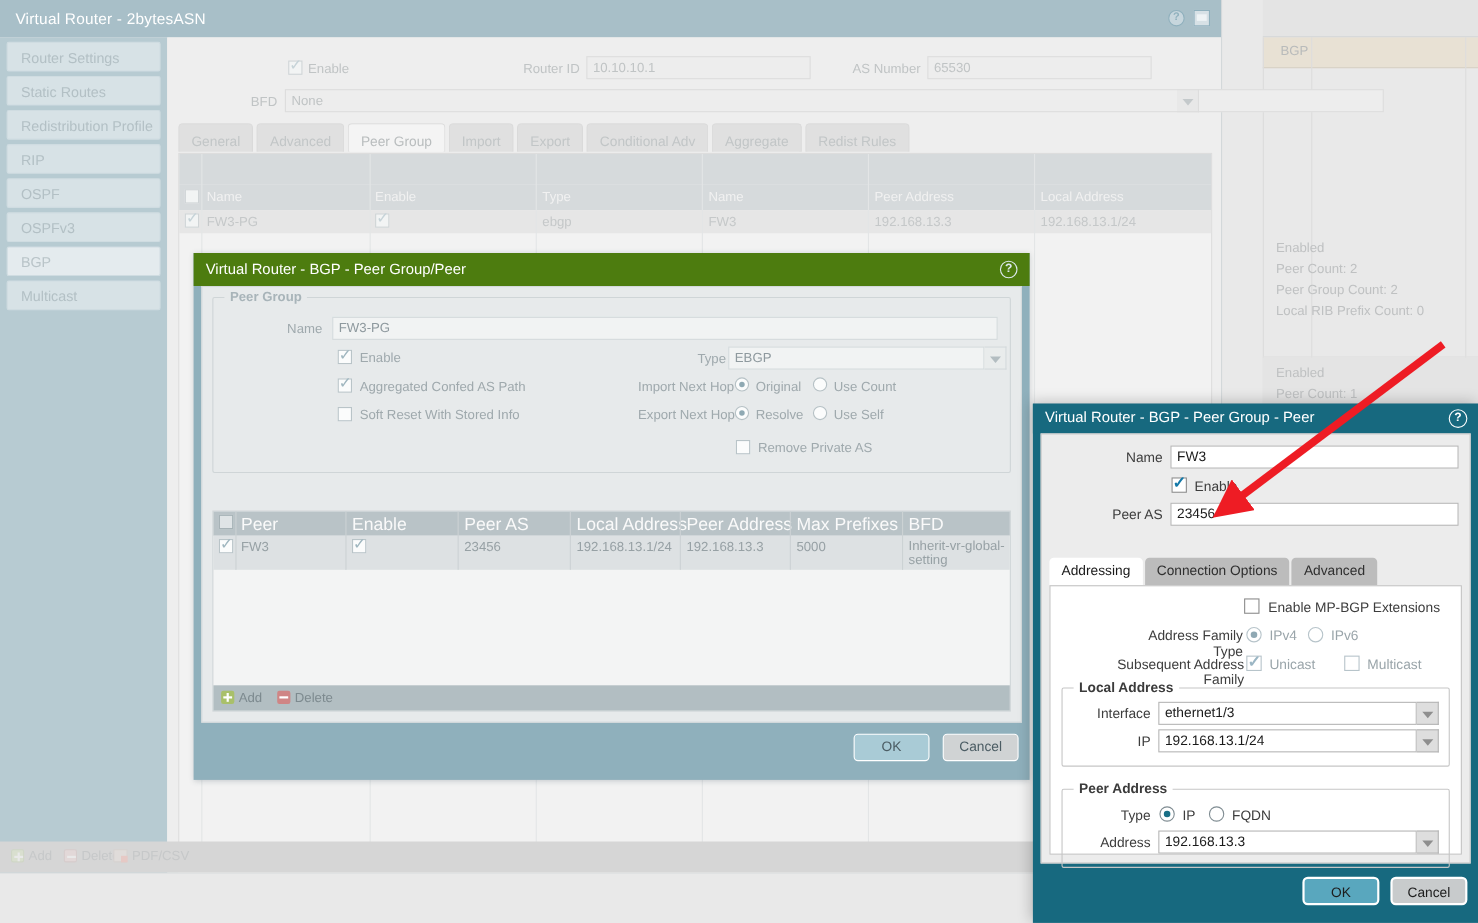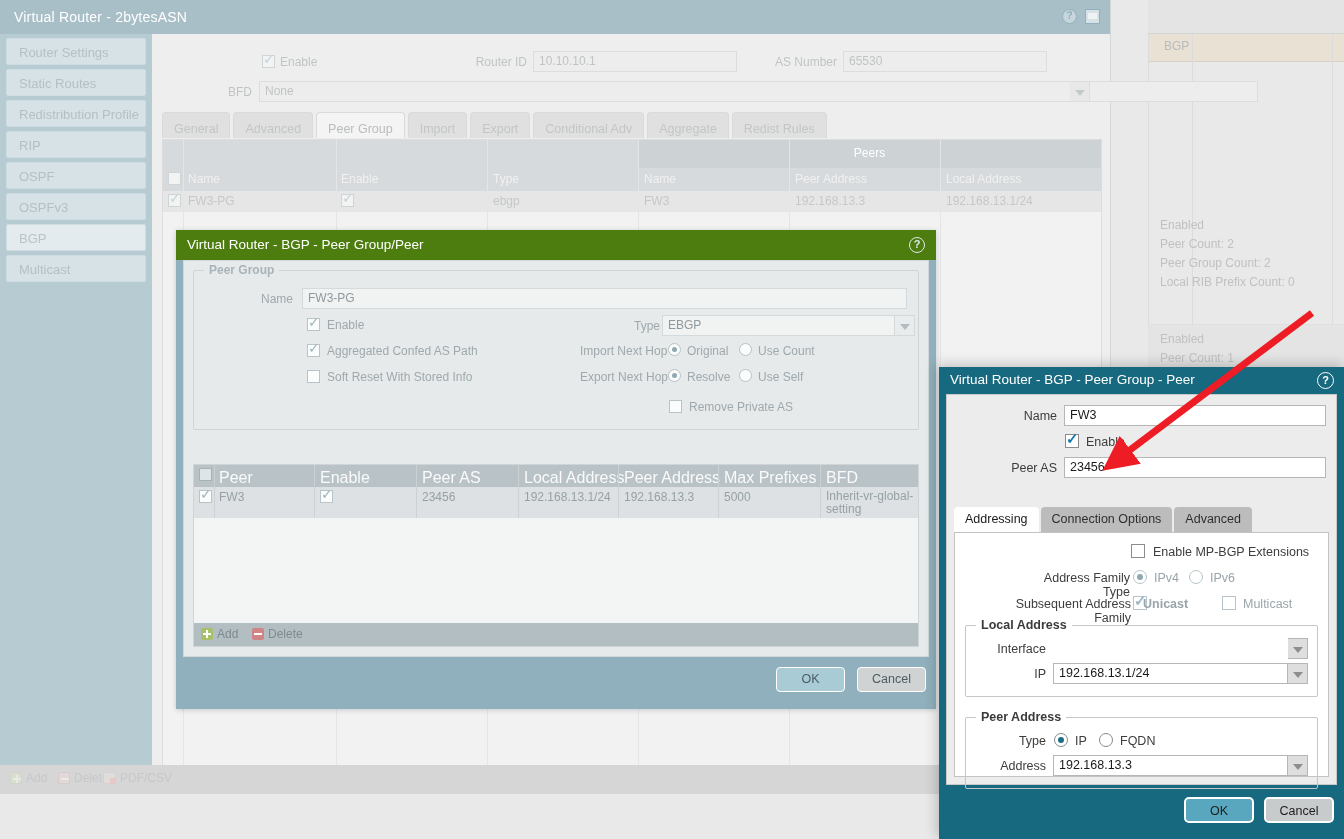--- a/index.html
+++ b/index.html
@@ -438,21 +438,20 @@
         <div class="tab sel">Peer Group</div>
         <div class="tab">Import</div>
         <div class="tab">Export</div>
         <div class="tab">Conditional Adv</div>
         <div class="tab">Aggregate</div>
         <div class="tab">Redist Rules</div>
       </div>
 
       <div class="pg-grid">
         <div class="pg-head-top"></div>
-        <div class="pg-peers-span" style="left:475px; right:0;">Peers</div>
         <div class="pg-head-cols">
           <div class="chk-faded" style="left:5px; top:4px;"></div>
           <div class="c" style="left:25px;">Name</div>
           <div class="c" style="left:178px;">Enable</div>
           <div class="c" style="left:330px;">Type</div>
           <div class="c" style="left:481px;">Name</div>
           <div class="c" style="left:632px;">Peer Address</div>
           <div class="c" style="left:783px;">Local Address</div>
         </div>
         <div class="pg-row">
@@ -606,27 +605,28 @@
         <div class="d1lbl" style="left:198px; top:12px;">Enable MP-BGP Extensions</div>
 
         <div class="d1lbl" style="left:60px; top:38px; width:115px;">Address Family Type</div>
         <div class="d1radio on muted" style="left:178px; top:37px;"></div>
         <div class="d1lbl d1txt-muted" style="left:199px; top:38px;">IPv4</div>
         <div class="d1radio muted" style="left:234px; top:37px;"></div>
         <div class="d1lbl d1txt-muted" style="left:255px; top:38px;">IPv6</div>
 
         <div class="d1lbl" style="left:28px; top:64px; width:148px;">Subsequent Address Family</div>
         <div class="d1chk on muted" style="left:178px; top:63px;"></div>
-        <div class="d1lbl d1txt-muted" style="left:188px; top:64px;font-weight:bold;">Unicast</div>
+        <div class="d1lbl d1txt-muted" style="left:199px; top:64px;">Unicast</div>
         <div class="d1chk muted" style="left:267px; top:63px;"></div>
         <div class="d1lbl d1txt-muted" style="left:288px; top:64px;">Multicast</div>
 
         <div class="fieldset1" style="top:92px; height:72px;">
           <div class="fs1-legend">Local Address</div>
           <div class="d1lbl" style="left:8px; top:16px; width:72px;">Interface</div>
+          <div class="d1inp" style="left:87px; top:12px; right:29px;">ethernet1/3</div>
           <div class="d1dd" style="right:9px; top:12px;"></div>
 
           <div class="d1lbl" style="left:8px; top:41px; width:72px;">IP</div>
           <div class="d1inp" style="left:87px; top:37px; right:29px;">192.168.13.1/24</div>
           <div class="d1dd" style="right:9px; top:37px;"></div>
         </div>
 
         <div class="fieldset1" style="top:184px; height:72px;">
           <div class="fs1-legend">Peer Address</div>
           <div class="d1lbl" style="left:8px; top:16px; width:72px;">Type</div>

